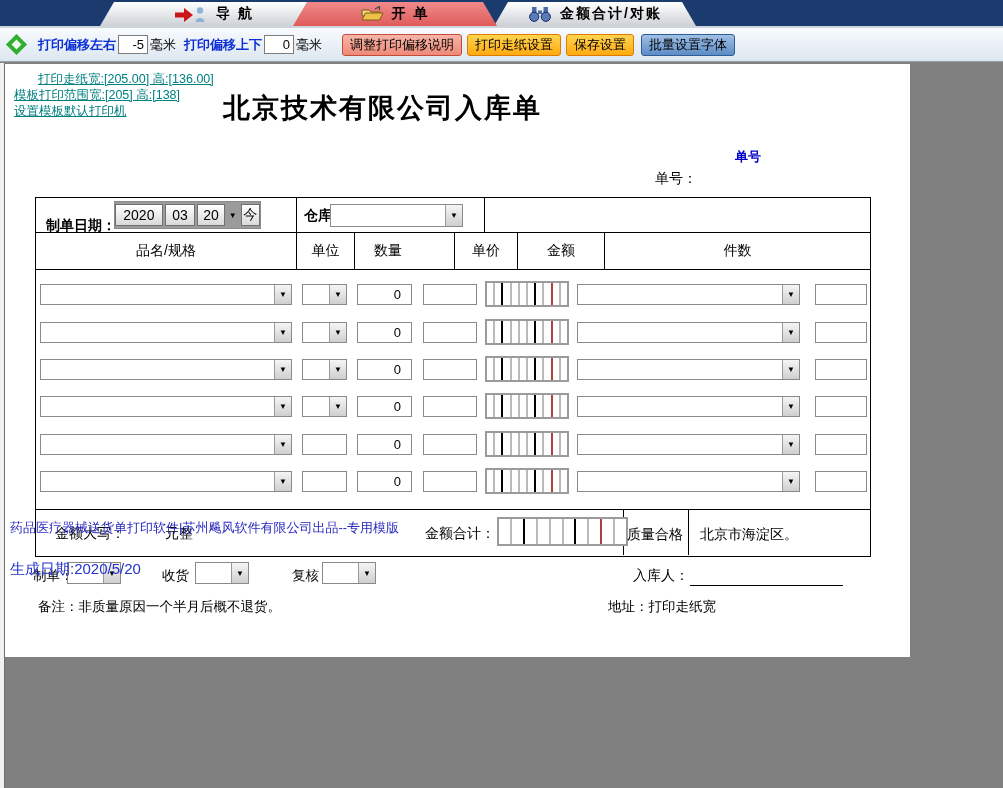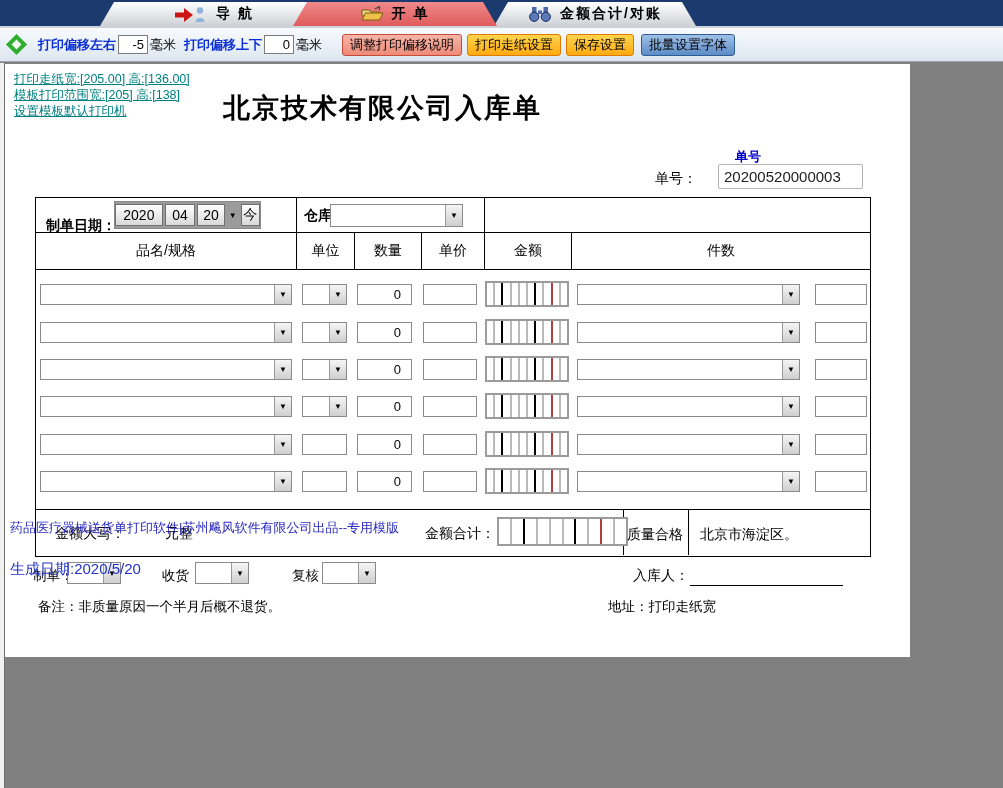--- a/index.html
+++ b/index.html
@@ -142,53 +142,52 @@
     <button class="tbtn red">调整打印偏移说明</button>
     <button class="tbtn amber">打印走纸设置</button>
     <button class="tbtn amber">保存设置</button>
     <button class="tbtn blue">批量设置字体</button>
   </div>
 
   <div class="leftstrip"></div>
 
   <div class="doc">
 
-    <a class="tlink" style="top:7px;">打印走纸宽:[205.00] 高:[136.00]</a>
+    <a class="tlink" style="top:7px;margin-left:24px;">打印走纸宽:[205.00] 高:[136.00]</a>
     <a class="tlink" style="top:23px;">模板打印范围宽:[205] 高:[138]</a>
     <a class="tlink" style="top:39px;">设置模板默认打印机</a>
 
     <div class="doctitle">北京技术有限公司入库单</div>
 
     <div class="orderno-cap">单号</div>
     <div class="orderno-lab">单号：</div>
-    <input class="orderno-in" value="20200520000003" style="">
 
     <div class="tframe">
       <div class="trow-date">
         <span class="dlabel" style="left:10px;top:9px;margin-top:10px;">制单日期：</span>
         <div class="dwidget">
           <span class="dseg" style="width:52px;">2020</span>
-          <span class="dseg" style="width:33px;">04</span>
+          <span class="dseg" style="width:33px;">03</span>
           <span class="dseg" style="width:30px;">20</span>
           <span class="darr">▼</span>
           <span class="dseg" style="width:21px;">今</span>
         </div>
         <span class="dlabel" style="left:268px;top:9px;">仓库：</span>
         <div class="combo" style="left:294px;top:6px;width:133px;height:23px;">
           <span class="cbtn"></span>
         </div>
         <div class="vline" style="left:260px;"></div>
         <div class="vline" style="left:448px;"></div>
       </div>
 
       <div class="trow-head">
         <div class="hcell" style="width:260px;">品名/规格</div>
         <div class="hcell" style="width:58px;">单位</div>
         <div class="hcell" style="width:67px;">数量</div>
-        <div class="hcell" style="width:63px;">单价</div>
+        <div class="hcell" style="width:63px;margin-left:33px;">单价</div>
         <div class="hcell" style="width:87px;">金额</div>
         <div class="hcell" style="flex:1;">件数</div>
       </div>
 
       <div class="tdata"></div>
 
       <div class="trow-total">
         <div class="vline" style="left:587px;"></div>
         <div class="vline" style="left:652px;"></div>
       </div>

